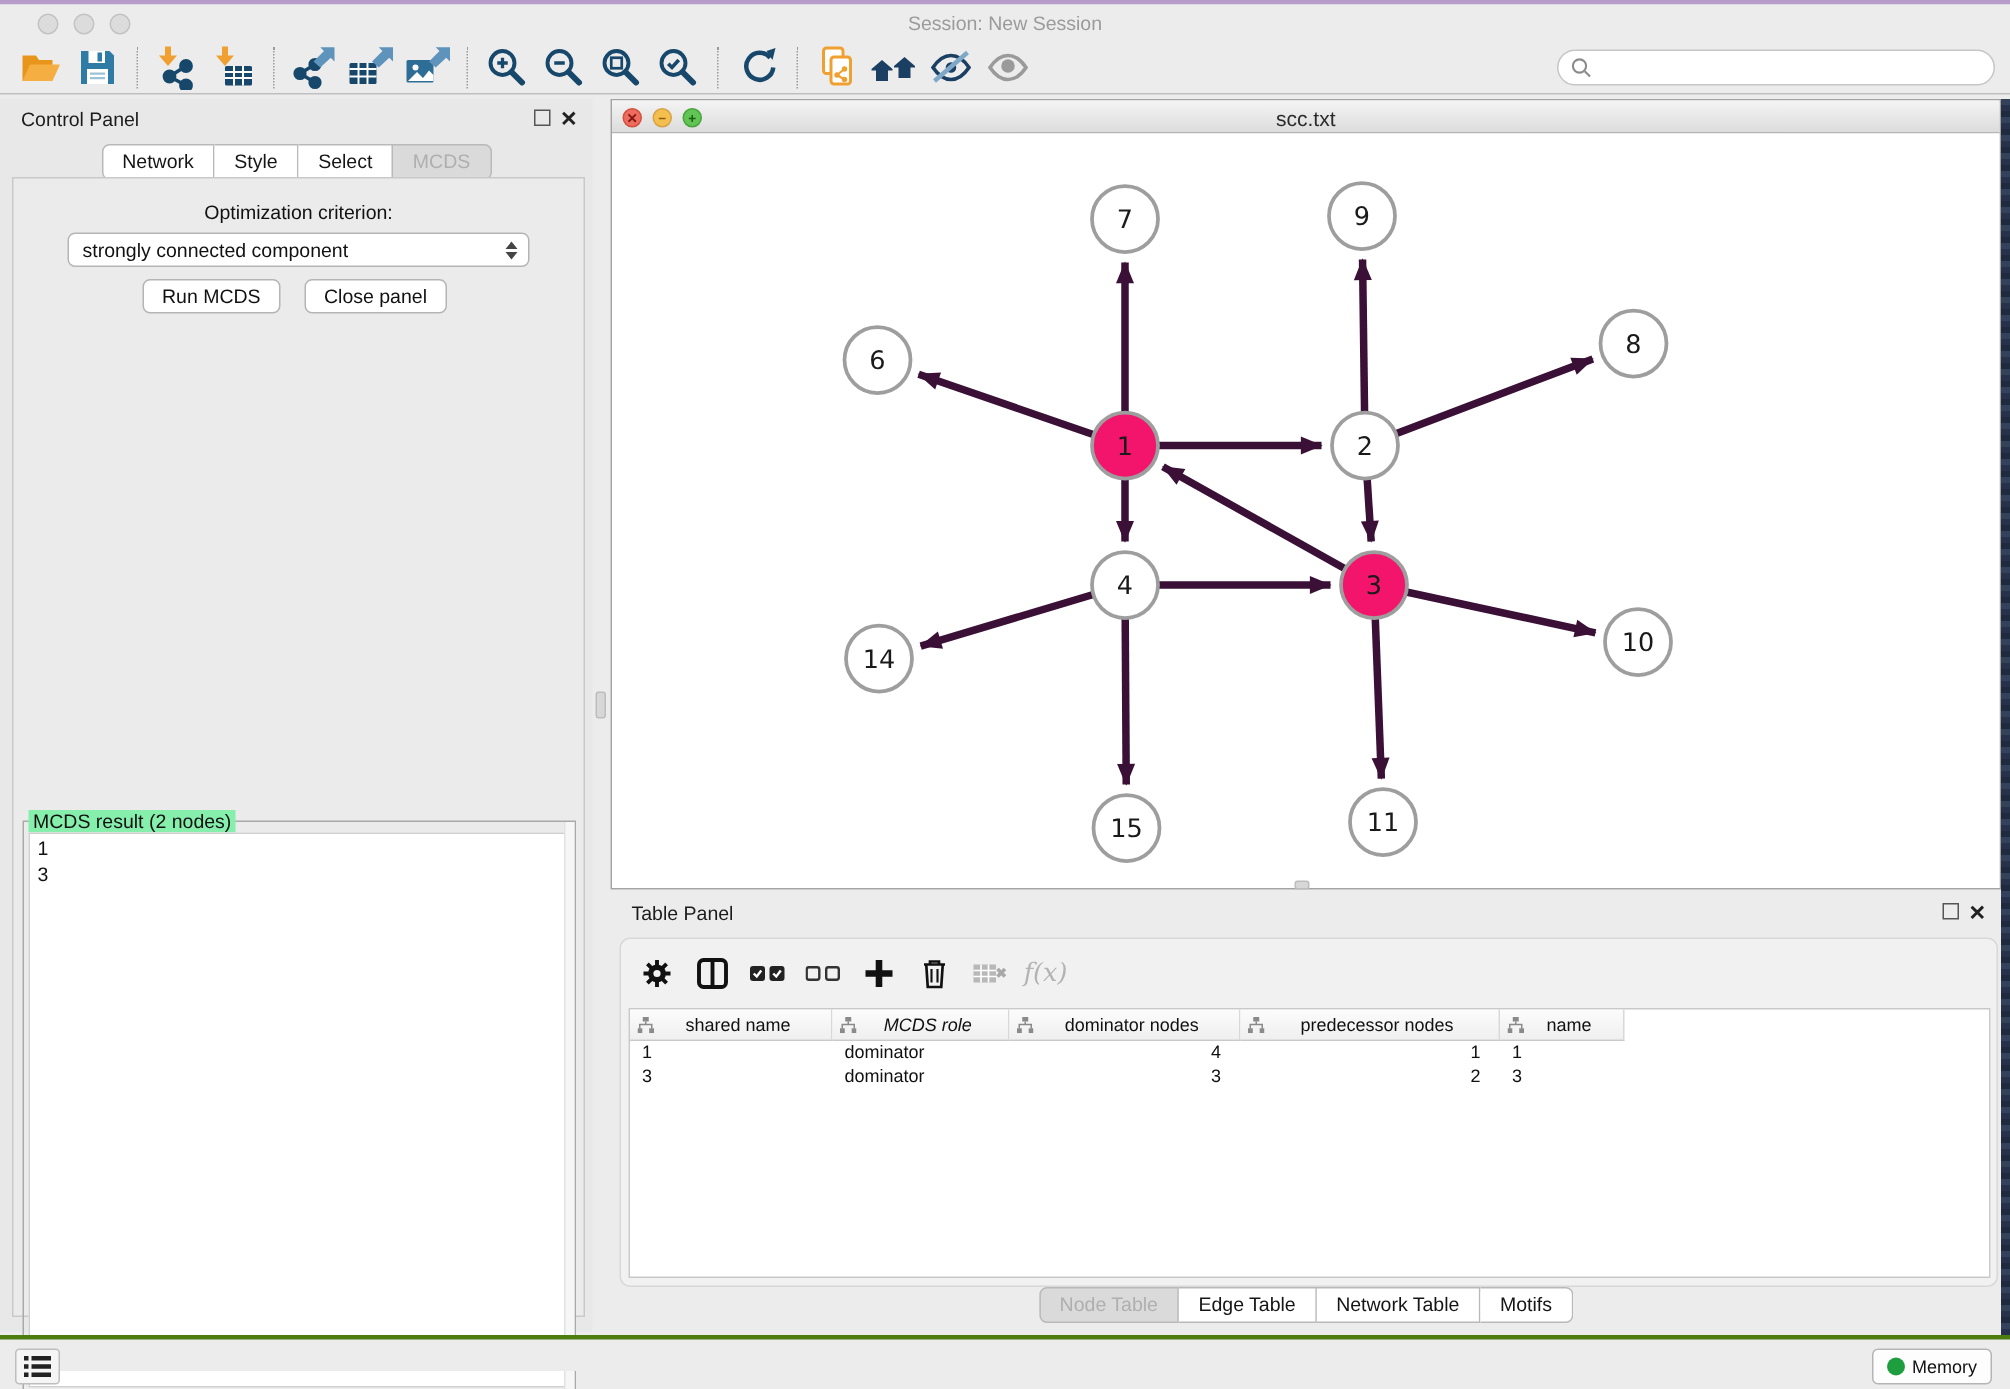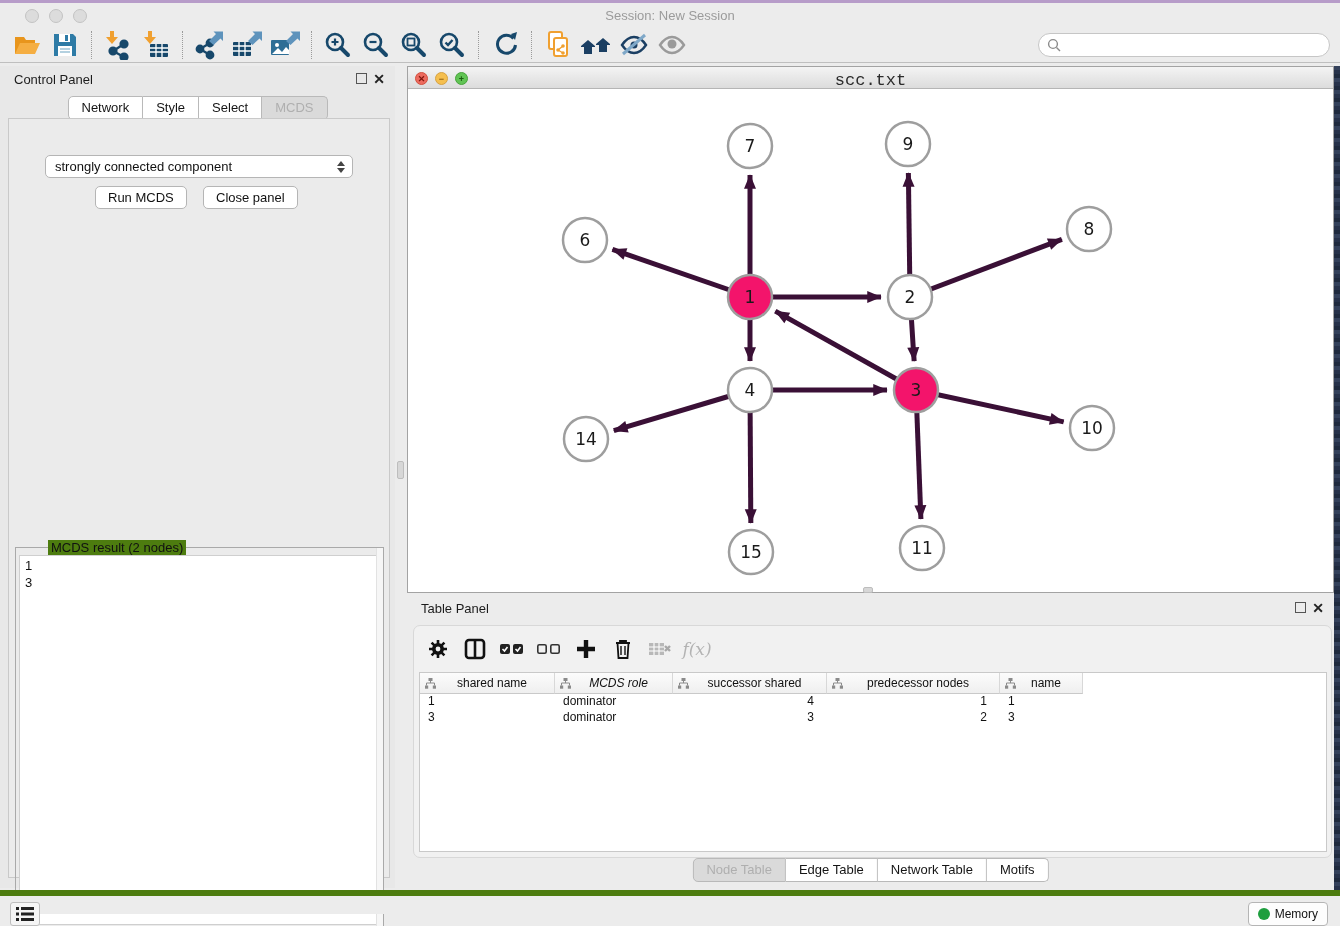--- a/index.html
+++ b/index.html
@@ -38,32 +38,32 @@
 
   .cp-content { position:absolute; left:8px; top:52px; width:382px; height:760px; background:#EBEBEB; border:1px solid #C9C9C9; }
   .opt-label { position:absolute; left:0; right:0; top:15px; text-align:center; font-size:13px; color:#111; }
   .mac-select { position:absolute; left:36px; top:36px; width:308px; height:23px; background:#fff; border:1px solid #B5B5B5; border-radius:5px; font-size:13px; color:#111; display:flex; align-items:center; padding-left:9px; }
   .stepper { position:absolute; right:5px; top:3px; width:13px; height:16px; display:flex; flex-direction:column; align-items:center; justify-content:center; gap:2px; }
   .tri-up { width:0; height:0; border-left:4px solid transparent; border-right:4px solid transparent; border-bottom:5px solid #444; }
   .tri-dn { width:0; height:0; border-left:4px solid transparent; border-right:4px solid transparent; border-top:5px solid #444; }
   .mac-btn { position:absolute; top:67px; height:23px; background:#fff; border:1px solid #B5B5B5; border-radius:5px; font-size:13px; color:#111; font-family:"Liberation Sans",sans-serif; padding:0 12px; }
 
   .groupbox { position:absolute; left:6px; top:428px; width:369px; height:382px; border:1px solid #A9A9A9; }
-  .groupbox-legend { position:absolute; left:3px; top:-8px; background:#4d7c0f; padding:0 3px; font-size:13px; color:#111;margin-left:29px; }
+  .groupbox-legend { position:absolute; left:3px; top:-8px; background:#86efac; padding:0 3px; font-size:13px; color:#111; }
   .result-area { position:absolute; left:3px; top:7px; right:3px; bottom:3px; background:#fff; border:1px solid #CFCFCF; font-size:13px; color:#111; line-height:17px; padding:1px 5px; white-space:pre; }
   .result-scroll { position:absolute; right:0; top:0; bottom:0; width:7px; background:#F6F6F6; border-left:1px solid #E2E2E2; }
 
   
   .net-window { position:absolute; left:407px; top:66px; width:927px; height:527px; border:1px solid #A3A3A3; background:#fff; }
   .net-titlebar { position:absolute; left:0; top:0; right:0; height:22px; background:linear-gradient(180deg,#F4F4F4,#DCDCDC); border-bottom:1px solid #B5B5B5; }
   .tl { position:absolute; top:4.5px; width:13px; height:13px; border-radius:50%; font-size:9px; line-height:13px; text-align:center; font-weight:bold; }
   .tl.red { background:#ED6B5F; border:1px solid #D2503F; color:#7E150D; }
   .tl.yel { background:#F5BF4F; border:1px solid #D6A243; color:#8F5F10; }
   .tl.grn { background:#61C454; border:1px solid #47A43B; color:#1A5E11; }
-  .net-title { position:absolute; left:0; right:0; top:4px; text-align:center; font-size:17px; color:#2b2b2b;font-family:Liberation Mono, monospace; }
+  .net-title { position:absolute; left:0; right:0; top:4px; text-align:center; font-size:14px; color:#2b2b2b; }
   .net-canvas { position:absolute; left:0; top:22px; right:0; bottom:0; background:#fff; }
 
   .v-splitter { position:absolute; left:397px; top:461px; width:7px; height:18px; background:#D7D7D7; border:1px solid #BDBDBD; border-radius:2px; }
   .h-splitter { position:absolute; left:863px; top:587px; width:10px; height:6px; background:#D7D7D7; border:1px solid #BDBDBD; border-radius:2px; }
 
   
   .table-panel { position:absolute; left:407px; top:595px; width:927px; height:295px; background:#ECECEC; }
   .tp-body { position:absolute; left:6px; top:30px; width:919px; height:233px; background:#F1F1F1; border:1px solid #D8D8D8; border-radius:7px; }
   .tp-toolbar { position:absolute; left:10px; top:5px; height:36px; display:flex; align-items:center; gap:9px; }
   .tp-tb-btn { width:28px; height:28px; display:flex; align-items:center; justify-content:center; }
@@ -75,21 +75,21 @@
   .th .th-label { flex:1; text-align:center; padding-right:6px; }
   .th .col-icon { margin-left:5px; }
   .trow { display:flex; height:16px; font-size:12px; color:#111; }
   .td { overflow:hidden; white-space:nowrap; }
   .td.left { padding-left:8px; text-align:left; }
   .td.right { padding-right:13px; text-align:right; }
 
   #tp-tabs { position:absolute; left:50%; transform:translateX(-50%); bottom:8px;margin-top:11px; }
 
   
-  .status-bar { position:absolute; left:0; top:890px; width:1340px; height:24px; background:#ECECEC; border-top:6px solid #4d7c0f; }
+  .status-bar { position:absolute; left:0; top:890px; width:1340px; height:24px; background:#ECECEC; border-top:3px solid #4d7c0f; }
   .list-btn { position:absolute; left:10px; top:6px; width:30px; height:24px; background:#F5F5F5; border:1px solid #BEBEBE; border-radius:3px; display:flex; align-items:center; justify-content:center; }
   .memory-btn { position:absolute; right:12px; top:6px; height:24px; background:#FDFDFD; border:1px solid #B5B5B5; border-radius:4px; display:flex; align-items:center; gap:5px; padding:0 9px; font-size:12px; color:#111; }
   .mem-dot { width:12px; height:12px; border-radius:50%; background:#1E9E3E; }
 </style>
 </head>
 <body>
 
 <div id="app">
 
   <div class="top-accent"></div>
@@ -248,20 +248,21 @@
     <div class="panel-title">Control Panel</div>
     <span class="panel-ctrl" style="right:28px"><span class="float-box"></span></span>
     <span class="panel-ctrl close-x" style="right:10px">✕</span>
     <div class="seg" id="cp-tabs">
         <div class="tab">Network</div>
         <div class="tab">Style</div>
         <div class="tab">Select</div>
         <div class="tab selected">MCDS</div>
       </div>
     <div class="cp-content">
+      <div class="opt-label">Optimization criterion:</div>
       <div class="mac-select">
         <span>strongly connected component</span>
         <span class="stepper">
             <span class="tri-up"></span>
             <span class="tri-dn"></span>
           </span>
       </div>
       <button class="mac-btn" style="left:86px">Run MCDS</button>
       <button class="mac-btn" style="left:194px">Close panel</button>
       <div class="groupbox">
@@ -440,21 +441,21 @@
               </svg>
               <span class="th-label">MCDS role</span>
             </div>
             <div class="th" style="width: 154px;">
               <svg class="col-icon" width="11" height="11" viewBox="0 0 11 11">
                 <rect x="3.5" y="0" width="4" height="3" fill="#8a8a8a"></rect>
                 <path d="M5.5 3v2M1.5 7.5v-2.5h8v2.5" stroke="#8a8a8a" fill="none"></path>
                 <rect x="0" y="7.5" width="3.2" height="3.2" fill="#8a8a8a"></rect>
                 <rect x="7.8" y="7.5" width="3.2" height="3.2" fill="#8a8a8a"></rect>
               </svg>
-              <span class="th-label">successor shared</span>
+              <span class="th-label">dominator nodes</span>
             </div>
             <div class="th" style="width: 173px;">
               <svg class="col-icon" width="11" height="11" viewBox="0 0 11 11">
                 <rect x="3.5" y="0" width="4" height="3" fill="#8a8a8a"></rect>
                 <path d="M5.5 3v2M1.5 7.5v-2.5h8v2.5" stroke="#8a8a8a" fill="none"></path>
                 <rect x="0" y="7.5" width="3.2" height="3.2" fill="#8a8a8a"></rect>
                 <rect x="7.8" y="7.5" width="3.2" height="3.2" fill="#8a8a8a"></rect>
               </svg>
               <span class="th-label">predecessor nodes</span>
             </div>

